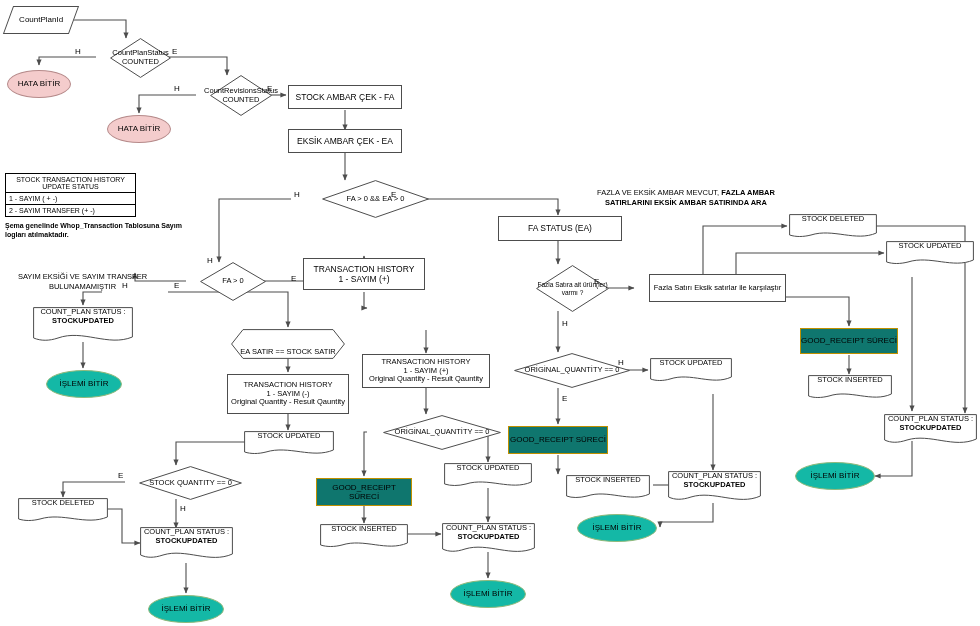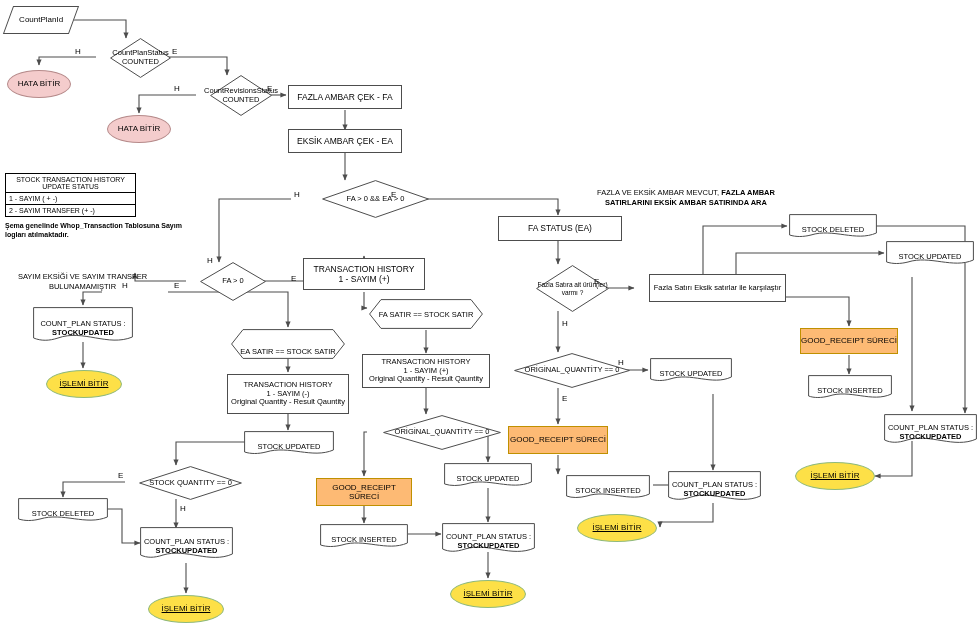--- a/index.html
+++ b/index.html
@@ -15,23 +15,23 @@
 
   
   .proc{border:1px solid #4d4d4d;background:#fff;font-size:8.5px;}
   
   .data{border:1px solid #4d4d4d;background:#fff;font-size:8px;
         transform:skewX(-20deg);}
   .data .inner{transform:skewX(20deg);}
   
   .ell{border:1px solid #7f9e6e;border-radius:50%;font-size:8px;}
   .ell.pink{background:#f4cccc;border-color:#b58a8a;}
-  .ell.green{background:#fde047;border-color:#8fb97c;text-decoration:underline;}
-  
-  .sub{border:1px solid #bf9000;background:#fdba74;font-size:8px;}
+  .ell.green{background:#14b8a6;border-color:#8fb97c;}
+  
+  .sub{border:1px solid #bf9000;background:#0f766e;font-size:8px;}
   
   .legend{border:1px solid #000;background:#fff;font-size:7px;}
   .legend .row{border-bottom:1px solid #000;padding:2px 3px;text-align:center;}
   .legend .row:last-child{border-bottom:none;text-align:left;}
   .legend .row.l{text-align:left;}
   .note{position:absolute;font-size:7px;color:#000;line-height:1.25;}
 
   
   .dia{position:absolute;margin-left:14px;}
   .dia .shape{position:absolute;left:0;top:0;width:100%;height:100%;}
@@ -39,21 +39,21 @@
             display:flex;align-items:center;justify-content:center;
             text-align:center;font-size:7.5px;line-height:1.15;color:#000;}
   
   .hex{position:absolute;}
   .hex .lbl{position:absolute;left:0;top:0;width:100%;height:100%;
             display:flex;align-items:center;justify-content:center;
             font-size:7.5px;color:#000;}
   
   .doc{position:absolute;}
   .doc .lbl{position:absolute;left:0;top:0;width:100%;height:78%;
-            display:flex;align-items:flex-end;justify-content:center;
+            display:flex;align-items:flex-start;justify-content:center;
             text-align:center;font-size:7.5px;line-height:1.2;color:#000;}
 
   .elabel{position:absolute;font-size:8px;color:#000;}
   .caption{position:absolute;font-size:7.5px;color:#000;text-align:center;
            line-height:1.3;}
   .b{font-weight:bold;}
 </style>
 </head>
 <body>
 
@@ -191,21 +191,21 @@
     </div>
   </div>
   <div class="elabel" style="left:174px;top:84px;">H</div>
   <div class="elabel" style="left:267px;top:84px;">E</div>
 
   <div class="node ell pink" style="left:107px;top:115px;width:64px;height:28px;">
     <span>HATA BİTİR</span>
   </div>
 
   <div class="node proc" style="left:288px;top:85px;width:114px;height:24px;">
-    <span>FAZLA AMBAR ÇEK - FA</span>
+    <span>STOCK AMBAR ÇEK - FA</span>
   </div>
 
   <div class="node proc" style="left:288px;top:129px;width:114px;height:24px;">
     <span>EKSİK AMBAR ÇEK - EA</span>
   </div>
 
   <div class="dia" style="left:308px;top:180px;width:107px;height:38px;">
     <svg class="shape" viewBox="0 0 107 38">
       <polygon points="53.5,0.6 106.4,19 53.5,37.4 0.6,19" fill="#fff" stroke="#4d4d4d" stroke-width="1"></polygon>
     </svg>
@@ -262,28 +262,20 @@
     <span>İŞLEMİ BİTİR</span>
   </div>
 
   <div class="node proc" style="left:303px;top:258px;width:122px;height:32px;">
     <div>
       <span class="ln">TRANSACTION HISTORY</span>
       <span class="ln">1 - SAYIM (+)</span>
     </div>
   </div>
 
-  <div class="hex" style="left:369px;top:299px;width:114px;height:30px;">
-    <svg viewBox="0 0 114 30" width="114" height="30">
-      <polygon points="12,0.6 102,0.6 113.4,15 102,29.4 12,29.4 0.6,15" fill="#fff" stroke="#4d4d4d" stroke-width="1"></polygon>
-    </svg>
-    <div class="lbl">
-      <span>FA SATIR == STOCK SATIR</span>
-    </div>
-  </div>
 
   <div class="hex" style="left:231px;top:329px;width:114px;height:44px;">
     <svg viewBox="0 0 114 30" width="114" height="30">
       <polygon points="12,0.6 102,0.6 113.4,15 102,29.4 12,29.4 0.6,15" fill="#fff" stroke="#4d4d4d" stroke-width="1"></polygon>
     </svg>
     <div class="lbl">
       <span>EA SATIR == STOCK SATIR</span>
     </div>
   </div>
 

